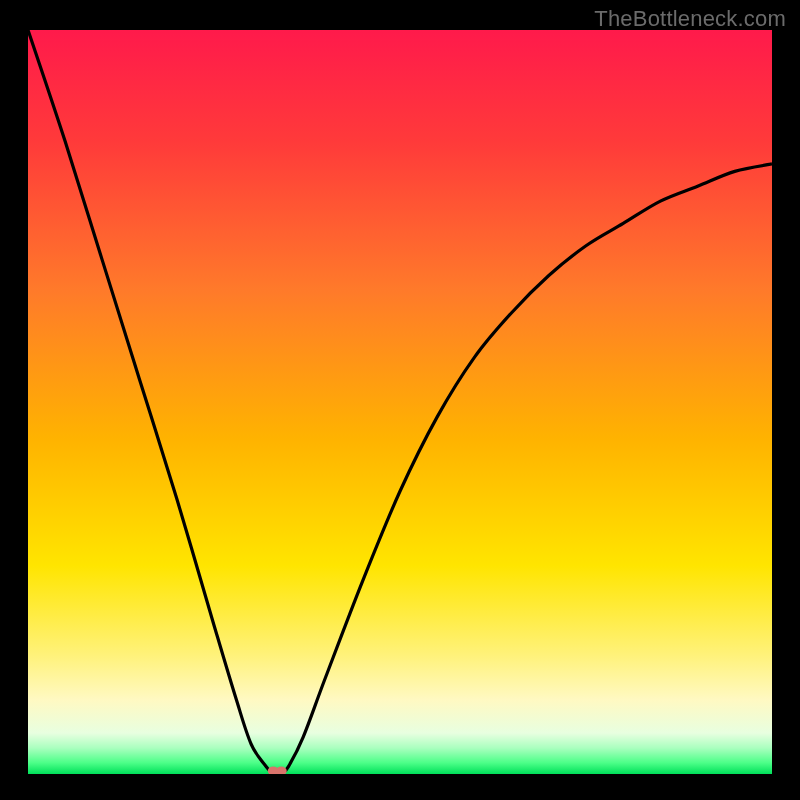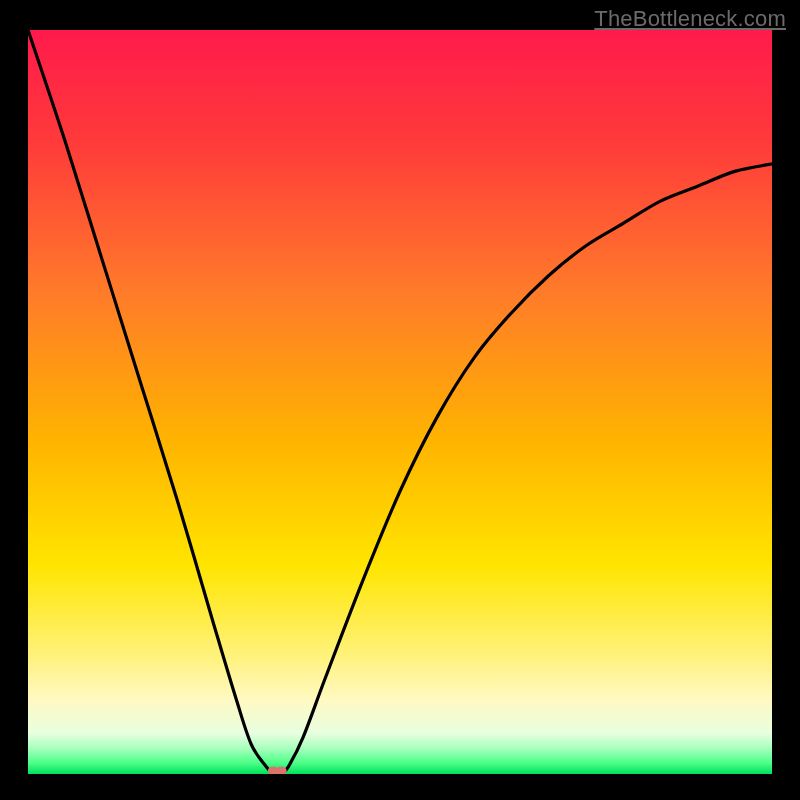--- a/index.html
+++ b/index.html
@@ -19,21 +19,20 @@
   }
   .watermark {
     position: absolute;
     top: 6px;
     right: 14px;
     color: #6b6b6b;
     font-size: 22px;
     font-weight: 500;
     letter-spacing: 0.2px;
     user-select: none;
-    text-decoration: underline;
   }
   .plot {
     position: absolute;
     left: 28px;
     top: 30px;
     width: 744px;
     height: 744px;
     overflow: hidden;
   }
   .plot svg {

